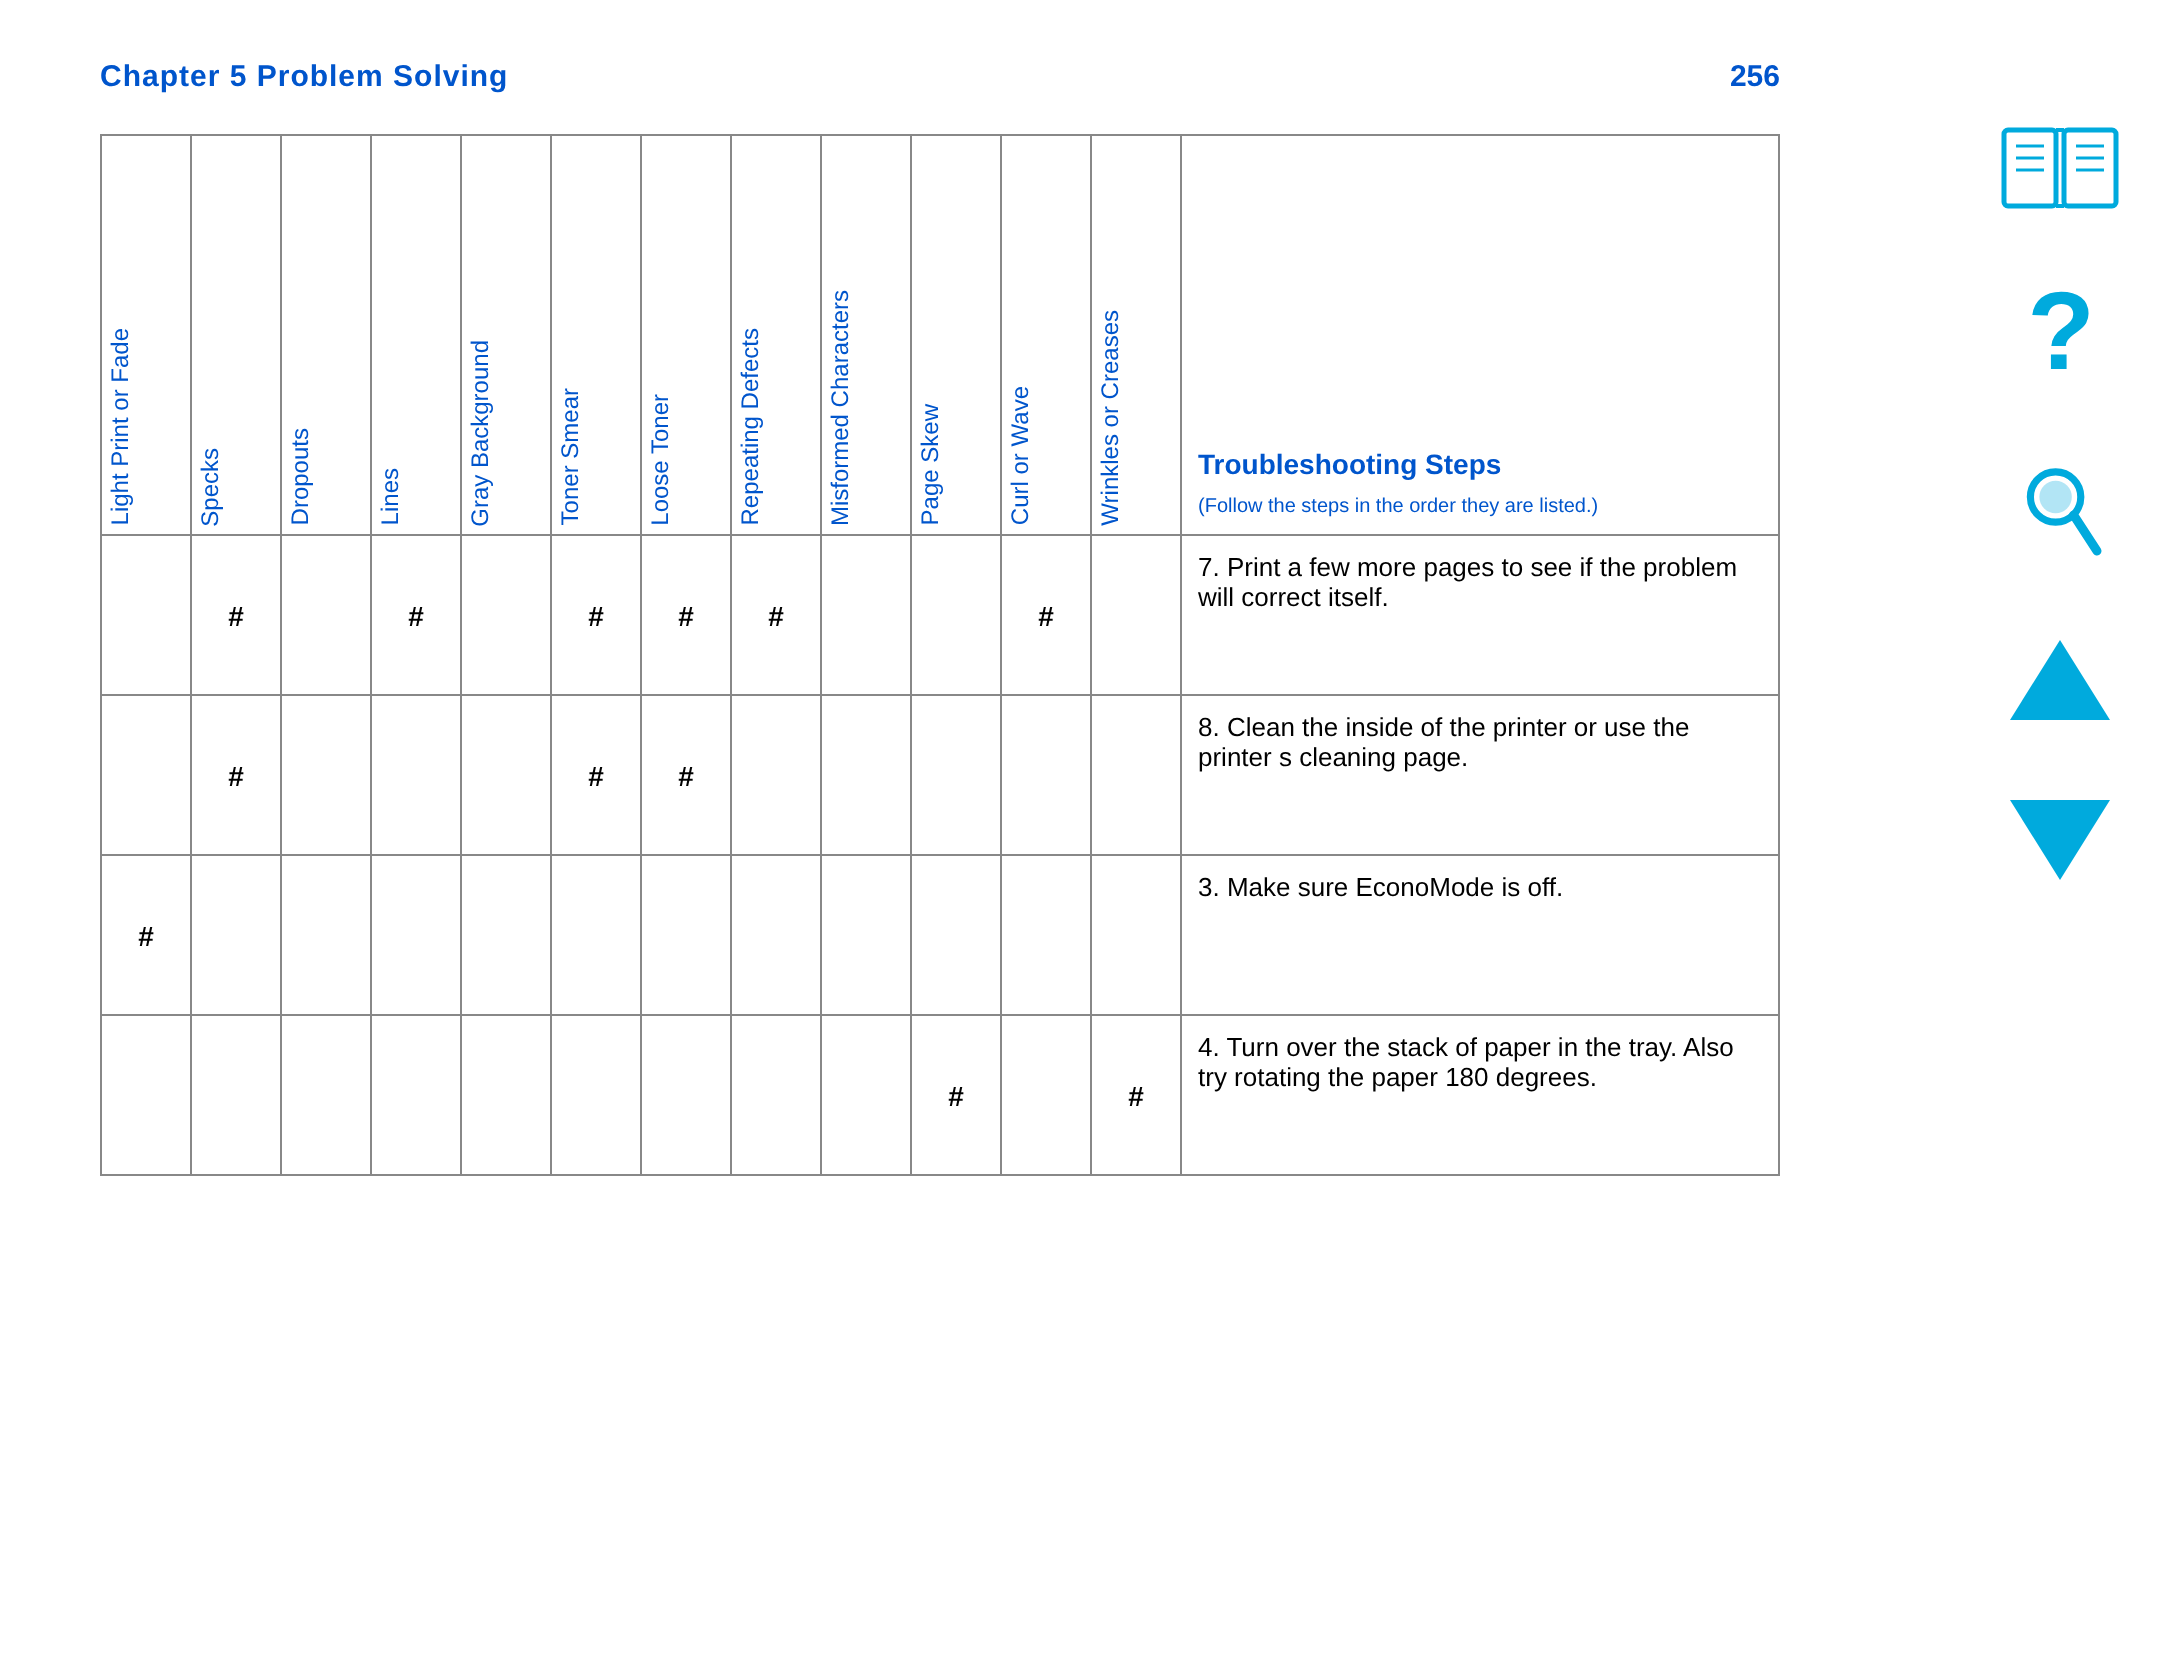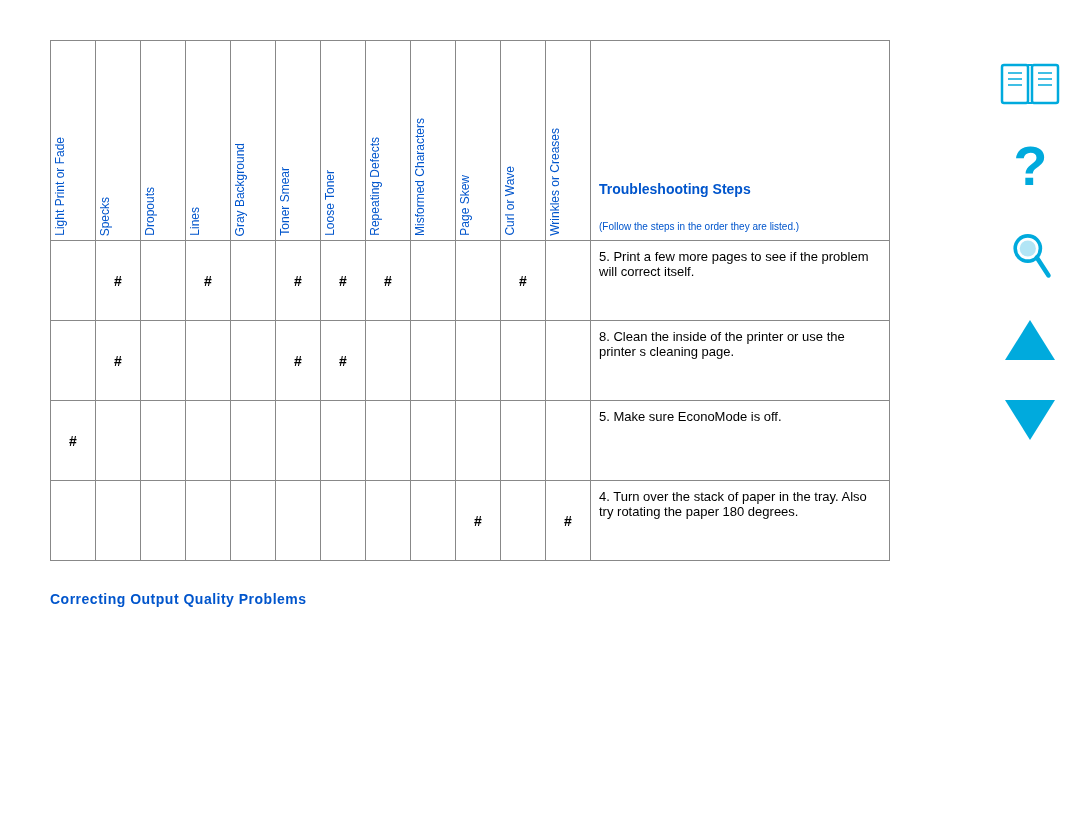--- a/index.html
+++ b/index.html
@@ -80,21 +80,21 @@
       text-align: left;
       vertical-align: bottom;
       padding: 8px;
       height: 200px;
       min-width: 220px;
     }
 
     .troubleshooting-header .title {
       font-size: 14px;
       font-weight: bold;
-      margin-bottom: 24px;
+      margin-bottom: 8px;
     }
 
     .troubleshooting-header .subtitle {
       font-size: 10px;
     }
 
     .data-cell {
       height: 80px;
       vertical-align: middle;
       text-align: center;
@@ -157,20 +157,24 @@
 
     .arrow-down-icon {
       width: 50px;
       height: 50px;
     }
   </style>
 </head>
 <body>
 
 <div class="page-container">
+  <div class="header">
+    <span class="header-title">Chapter 5    Problem Solving</span>
+    <span class="header-page">256</span>
+  </div>
 
   <div class="table-wrapper">
     <table>
       <thead>
         <tr>
 
           <td class="header-cell">
               <span class="header-cell-text">Light Print or Fade</span>
             </td>
             <td class="header-cell">
@@ -219,21 +223,21 @@
             <td class="data-cell"></td>
             <td class="data-cell"><span class="hash">#</span></td>
             <td class="data-cell"></td>
             <td class="data-cell"><span class="hash">#</span></td>
             <td class="data-cell"><span class="hash">#</span></td>
             <td class="data-cell"><span class="hash">#</span></td>
             <td class="data-cell"></td>
             <td class="data-cell"></td>
             <td class="data-cell"><span class="hash">#</span></td>
             <td class="data-cell"></td>
-            <td class="step-cell">5. Print a few more pages to see if the problem will correct itself.</td>
+            <td class="step-cell">7. Print a few more pages to see if the problem will correct itself.</td>
           </tr>
           <tr>
             <td class="data-cell"></td>
             <td class="data-cell"><span class="hash">#</span></td>
             <td class="data-cell"></td>
             <td class="data-cell"></td>
             <td class="data-cell"></td>
             <td class="data-cell"><span class="hash">#</span></td>
             <td class="data-cell"><span class="hash">#</span></td>
             <td class="data-cell"></td>
@@ -249,42 +253,41 @@
             <td class="data-cell"></td>
             <td class="data-cell"></td>
             <td class="data-cell"></td>
             <td class="data-cell"></td>
             <td class="data-cell"></td>
             <td class="data-cell"></td>
             <td class="data-cell"></td>
             <td class="data-cell"></td>
             <td class="data-cell"></td>
             <td class="data-cell"></td>
-            <td class="step-cell">5. Make sure EconoMode is off.</td>
+            <td class="step-cell">3. Make sure EconoMode is off.</td>
           </tr>
           <tr>
             <td class="data-cell"></td>
             <td class="data-cell"></td>
             <td class="data-cell"></td>
             <td class="data-cell"></td>
             <td class="data-cell"></td>
             <td class="data-cell"></td>
             <td class="data-cell"></td>
             <td class="data-cell"></td>
             <td class="data-cell"></td>
             <td class="data-cell"><span class="hash">#</span></td>
             <td class="data-cell"></td>
             <td class="data-cell"><span class="hash">#</span></td>
             <td class="step-cell">4. Turn over the stack of paper in the tray. Also try rotating the paper 180 degrees.</td>
           </tr>
         </tbody>
     </table>
   </div>
 
-  <div class="footer-text">Correcting Output Quality Problems</div>
 </div>
 
 <div class="sidebar-icons">
 
   <svg class="book-icon" viewBox="0 0 60 50" xmlns="http://www.w3.org/2000/svg">
     <rect x="2" y="5" width="26" height="38" rx="2" fill="none" stroke="#00aadd" stroke-width="2.5"></rect>
     <rect x="32" y="5" width="26" height="38" rx="2" fill="none" stroke="#00aadd" stroke-width="2.5"></rect>
     <line x1="28" y1="5" x2="32" y2="5" stroke="#00aadd" stroke-width="2"></line>
     <line x1="28" y1="43" x2="32" y2="43" stroke="#00aadd" stroke-width="2"></line>
     <line x1="8" y1="13" x2="22" y2="13" stroke="#00aadd" stroke-width="1.5"></line>

